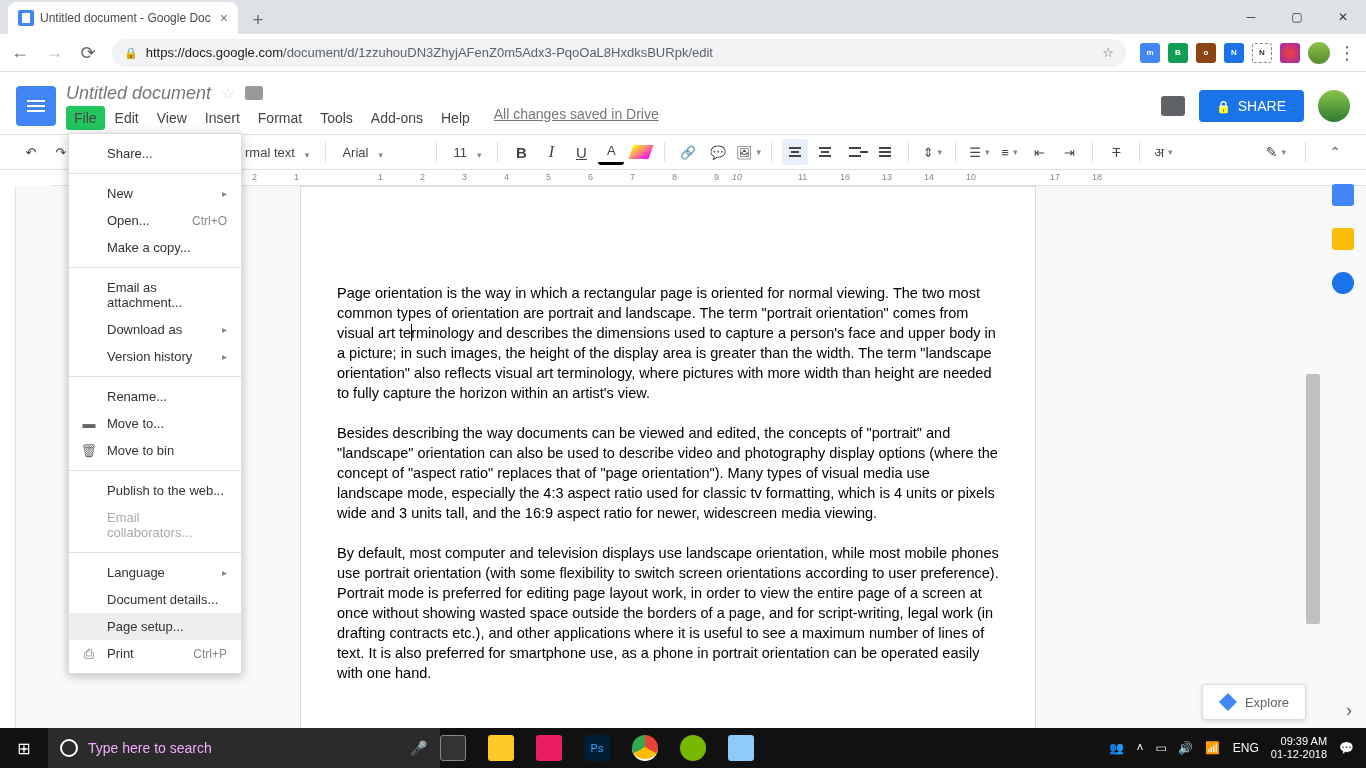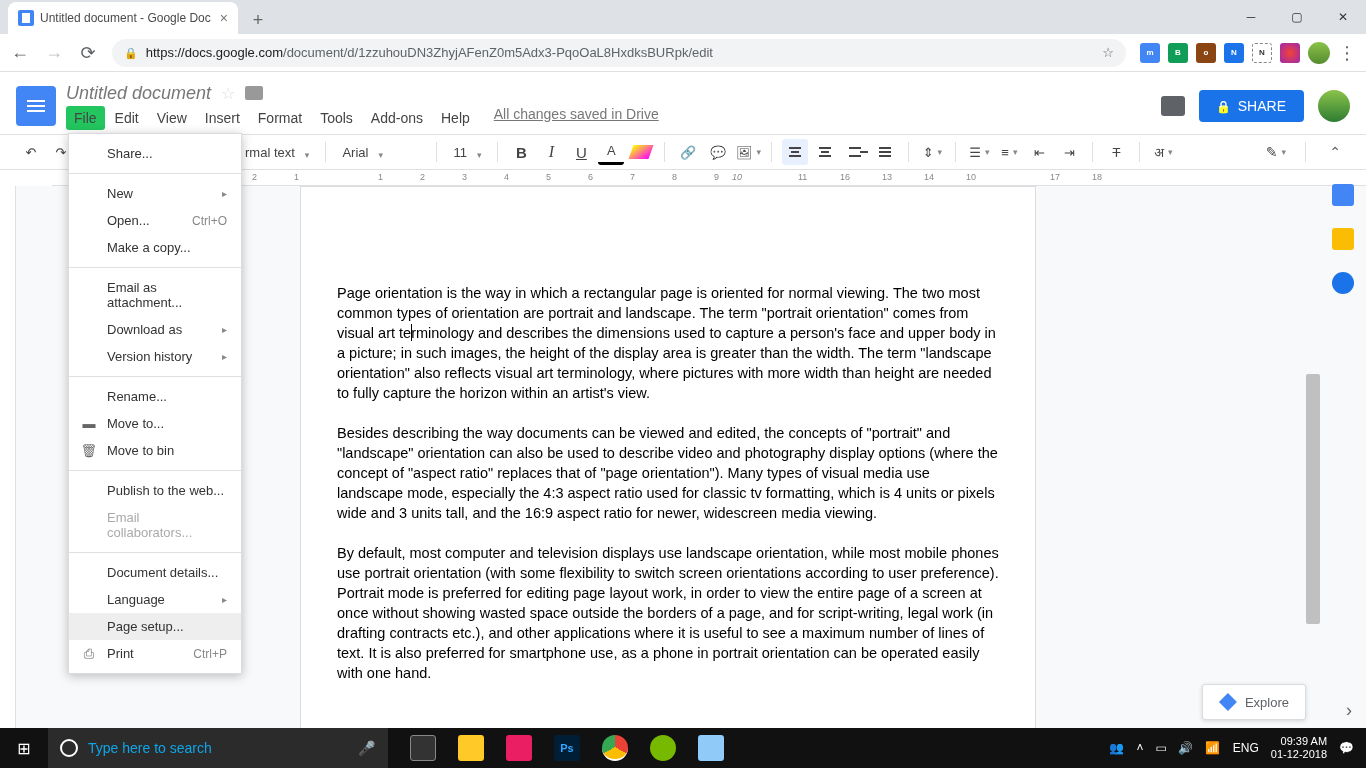--- a/index.html
+++ b/index.html
@@ -97,25 +97,25 @@
 
 .explore-btn { position: absolute; right: 60px; bottom: 48px; background: #fff; border: 1px solid #dadce0; box-shadow: 0 1px 4px rgba(0,0,0,0.15); border-radius: 3px; padding: 8px 16px; display: flex; align-items: center; gap: 8px; font-size: 13px; color: #5f6368; }
 .explore-icon { width: 18px; height: 18px; background:#4285f4; clip-path: polygon(50% 0,100% 50%,50% 100%,0 50%); }
 
 
 .vscroll { position: absolute; right: 46px; top: 188px; width: 14px; height: 250px; background: #c0c0c0; border-radius: 2px; }
 
 
 .taskbar { position: absolute; bottom: 0; left: 0; right: 0; height: 40px; background: #111; display: flex; align-items: center; color: #fff; font-size: 12px; }
 .start-btn { width: 48px; height: 40px; display: flex; align-items: center; justify-content: center; font-size: 16px; }
-.search-box { height: 40px; width: 340px; background: #2b2b2b; display: flex; align-items: center; padding: 0 12px; gap: 10px; color: #0ea5e9; font-size: 14px; }
+.search-box { height: 40px; width: 392px; background: #2b2b2b; display: flex; align-items: center; padding: 0 12px; gap: 10px; color: #f0abfc; font-size: 14px; }
 .cortana { width: 18px; height: 18px; border: 2px solid #fff; border-radius: 50%; }
 .mic { margin-left: auto; }
 .task-icons { display: flex; height: 40px; }
-.task-icon { width: 48px; display: flex; align-items: center; justify-content: flex-end; font-weight: bold; }
+.task-icon { width: 48px; display: flex; align-items: center; justify-content: flex-start; }
 .task-icon .sq { width: 26px; height: 26px; border-radius: 3px; }
 .tray { margin-left: auto; display: flex; align-items: center; gap: 12px; padding-right: 12px; font-size: 12px; }
 .tray-time { text-align: right; line-height: 1.2; font-size: 11px; }
 </style>
 </head>
 <body>
 
 <div class="browser-titlebar">
   <div class="tab">
     <div class="tab-favicon"></div>
@@ -332,25 +332,25 @@
       <span>Move to bin</span>
     </div>
   <div class="dd-divider"></div>
   <div class="dd-item">
       <span>Publish to the web...</span>
     </div>
   <div class="dd-item disabled">
       <span>Email collaborators...</span>
     </div>
   <div class="dd-divider"></div>
-  <div class="dd-item">
-      <span>Document details...</span>
-    </div>
   <div class="dd-item dd-sub">
       <span>Language</span>
+    </div>
+  <div class="dd-item">
+      <span>Document details...</span>
     </div>
   <div class="dd-item hover">
       <span>Page setup...</span>
     </div>
   <div class="dd-item">
       <span class="dd-icon">⎙</span>
       <span>Print</span>
       <span class="dd-shortcut">Ctrl+P</span>
     </div>
 </div>

